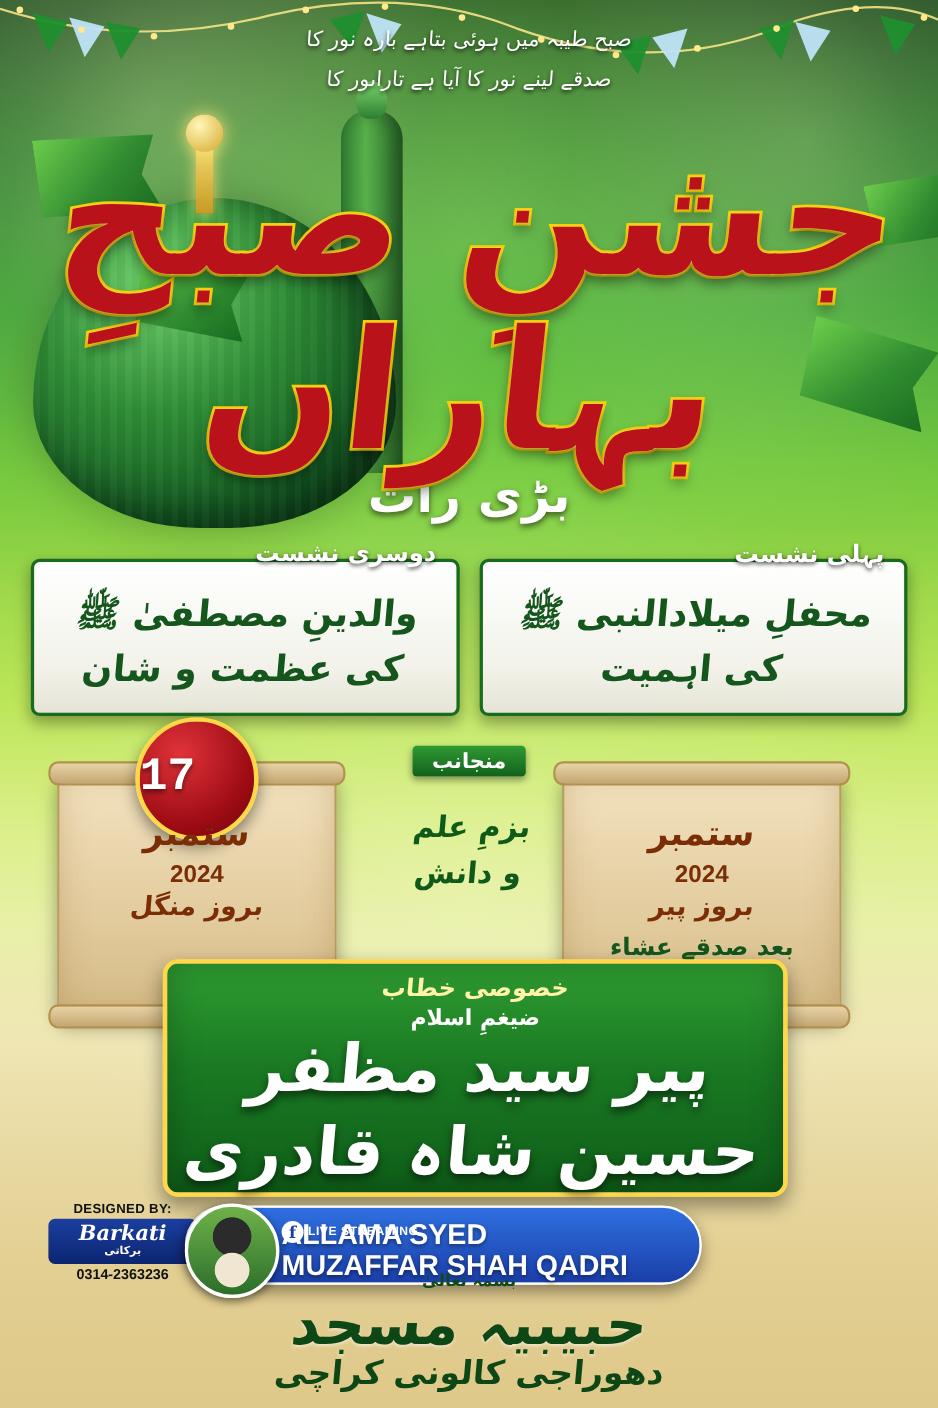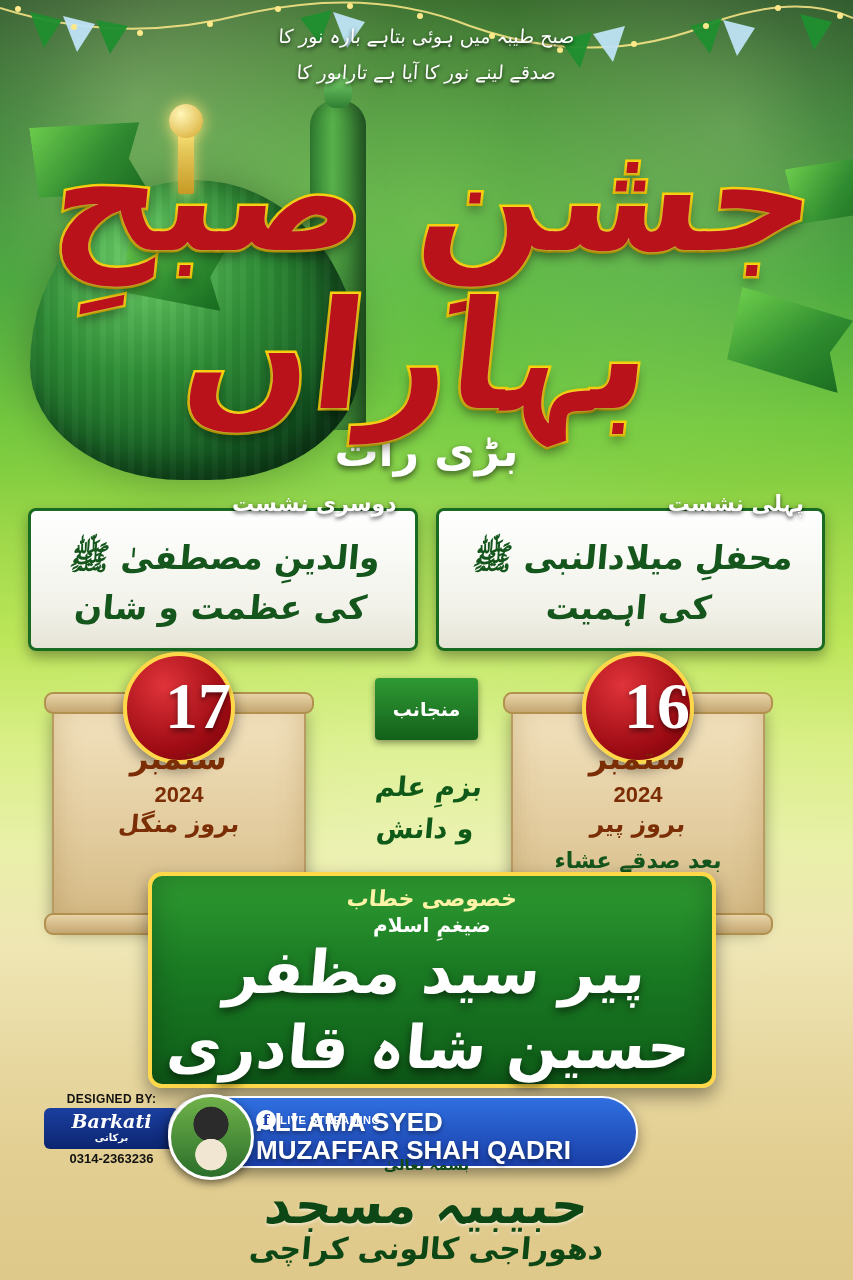--- a/index.html
+++ b/index.html
@@ -241,25 +241,25 @@
     position: absolute;
     top: -52px;
     left: 50%;
     transform: translateX(-50%);
     width: 104px;
     height: 104px;
     border-radius: 50%;
     background: radial-gradient(circle at 35% 28%, #e0333a, #9d0b13 65%, #6d050b);
     border: 4px solid #ffd84a;
     color: #ffffff;
-    font-family: Liberation Serif, serif;
-    font-size: 66px;
+    font-family: Liberation Mono, monospace;
+    font-size: 42px;
     font-weight: bold;
     line-height: 100px;
-    text-align: right;
+    text-align: left;
     box-shadow: 0 6px 14px rgba(0,0,0,0.45);
     text-shadow: 0 3px 5px rgba(0,0,0,0.5);
   }
   .scroll-month {
     font-family: "DejaVu Sans", sans-serif;
     font-size: 31px;
     font-weight: bold;
     color: #7b2d06;
     line-height: 1.35;
     transform: skewX(-5deg);
@@ -289,21 +289,21 @@
     text-align: center;
     direction: rtl;
   }
   .ribbon {
     display: inline-block;
     background: linear-gradient(180deg,#2f9a33,#13611b);
     color: #ffffff;
     font-family: "DejaVu Sans", sans-serif;
     font-size: 19px;
     font-weight: bold;
-    padding: 20px 18px;
+    padding: 3px 18px;
     border-radius: 4px;
     box-shadow: 0 3px 7px rgba(0,0,0,0.4);
   }
   .center-lines {
     margin-top: 26px;
     font-family: "DejaVu Sans", sans-serif;
     font-size: 27px;
     font-weight: bold;
     color: #0f5a18;
     line-height: 1.55;
@@ -564,21 +564,20 @@
     </div>
     <div class="session">
       <div class="session-tag">دوسری نشست</div>
       <div class="session-title">والدینِ مصطفیٰ ﷺ کی عظمت و شان</div>
     </div>
   </div>
 
   <div class="dates">
 
     <div class="scroll right">
-      <div class="day-badge">16</div>
       <div class="scroll-month">ستمبر</div>
       <div class="scroll-year">2024</div>
       <div class="scroll-month" style="font-size:24px">بروز پیر</div>
       <div class="scroll-time">بعد صدقےِ عشاء</div>
     </div>
 
     <div class="center-tag">
       <span class="ribbon">منجانب</span>
       <div class="center-lines">
         <div>بزمِ علم</div>

